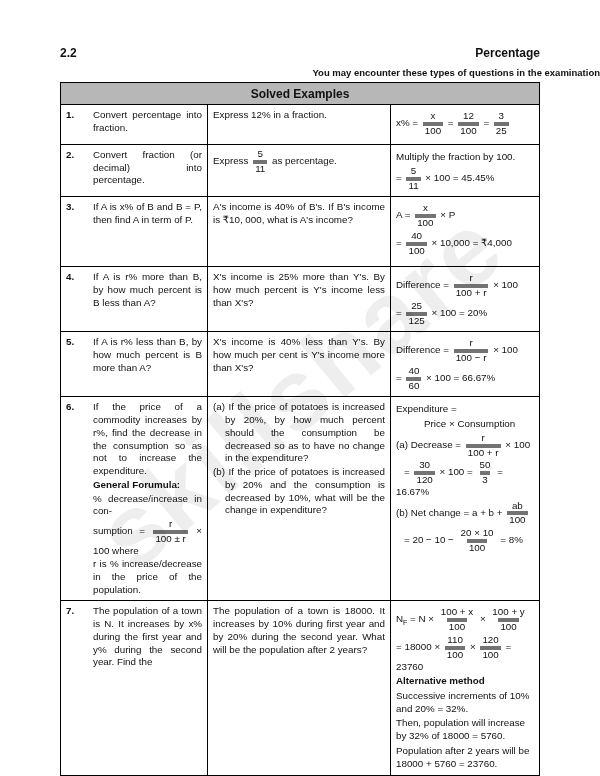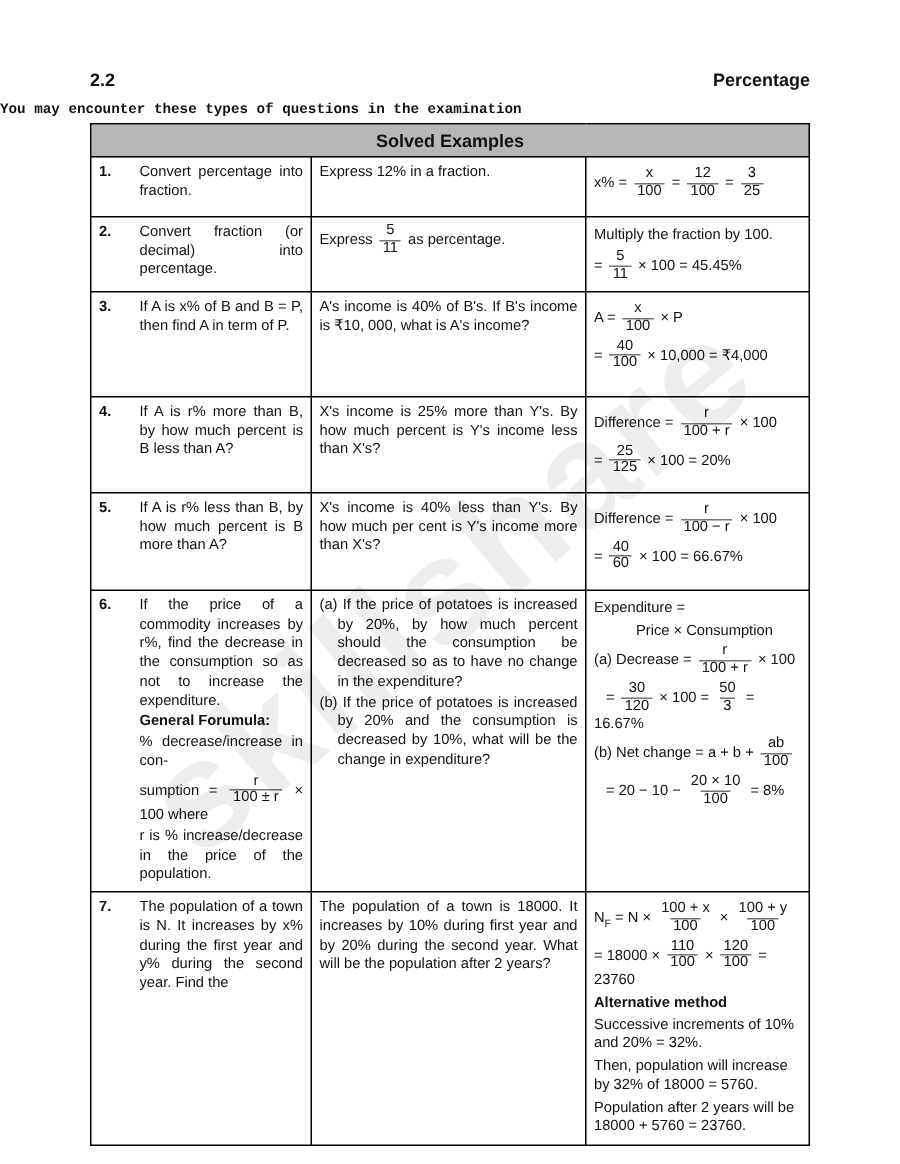--- a/index.html
+++ b/index.html
@@ -1,19 +1,19 @@
 <!DOCTYPE html>
 <html><head>
 <meta charset="utf-8">
 <style>
   html,body{margin:0;padding:0;}
   body{background:#e8e8e8;font-family:"Liberation Sans","DejaVu Sans",sans-serif;}
   .page{position:relative;width:600px;height:776px;background:#ffffff;overflow:hidden;color:#111;}
   .page-header{position:absolute;top:46px;left:60px;right:60px;display:flex;justify-content:space-between;font-weight:bold;font-size:12px;}
-  .intro{position:absolute;top:67px;left:0;width:100%;text-align:left;font-weight:bold;font-size:9.5px;font-family:Liberation Mono, monospace;}
+  .intro{position:absolute;top:67px;left:0;width:100%;text-align:right;font-weight:bold;font-size:9.5px;}
   .watermark{position:absolute;top:390px;left:300px;transform:translate(-50%,-50%) rotate(-40deg);font-size:100px;font-weight:bold;letter-spacing:3px;color:rgba(0,0,0,0.065);white-space:nowrap;pointer-events:none;z-index:5;}
   table.solved{position:absolute;top:82px;left:60px;width:479px;border-collapse:collapse;table-layout:fixed;z-index:2;}
   table.solved col.c1{width:147px;}
   table.solved col.c2{width:183px;}
   table.solved col.c3{width:149px;}
   .banner{background:#b7b7b7;border:1.4px solid #000;font-size:12px;font-weight:bold;text-align:center;padding:2px 0;height:17px;}
   .colheads th{border:1.4px solid #000;font-size:9.8px;font-weight:bold;text-align:center;padding:5px 2px;background:#fff;}
   td{border:1px solid #000;vertical-align:top;padding:4px 5px 3px 5px;font-size:9.8px;line-height:1.3;background:transparent;}
   tbody tr:nth-child(1){height:40px;}
   tbody tr:nth-child(2){height:50px;}
@@ -25,21 +25,21 @@
   .cellflex{display:flex;}
   .rownum{font-weight:bold;width:15px;flex:0 0 15px;}
   .rowbody{flex:1;margin-left:12px;}
   .line{margin:0 0 1px 0;}
   .c-type .line,.c-example .line{text-align:justify;}
   .c-approach .line{margin:2px 0;}
   .row-6 .c-example .line{padding-left:12px;text-indent:-12px;}
   .bold{font-weight:bold;}
   .frac{display:inline-flex;flex-direction:column;align-items:center;vertical-align:middle;margin:0 2px;text-align:center;text-indent:0;}
   .frac .fnum{display:block;line-height:1.1;padding:0 2px;}
-  .frac .fden{display:block;line-height:1.1;padding:0 2px;border-top:1px solid #737373;}
+  .frac .fden{display:block;line-height:1.1;padding:0 2px;border-top:4px solid #737373;}
   .sp{display:inline-block;height:1px;}
   sub{font-size:7px;}
 </style>
 </head>
 <body>
 
 <div class="page">
   <div class="page-header">
     <span>2.2</span>
     <span>Percentage</span>

